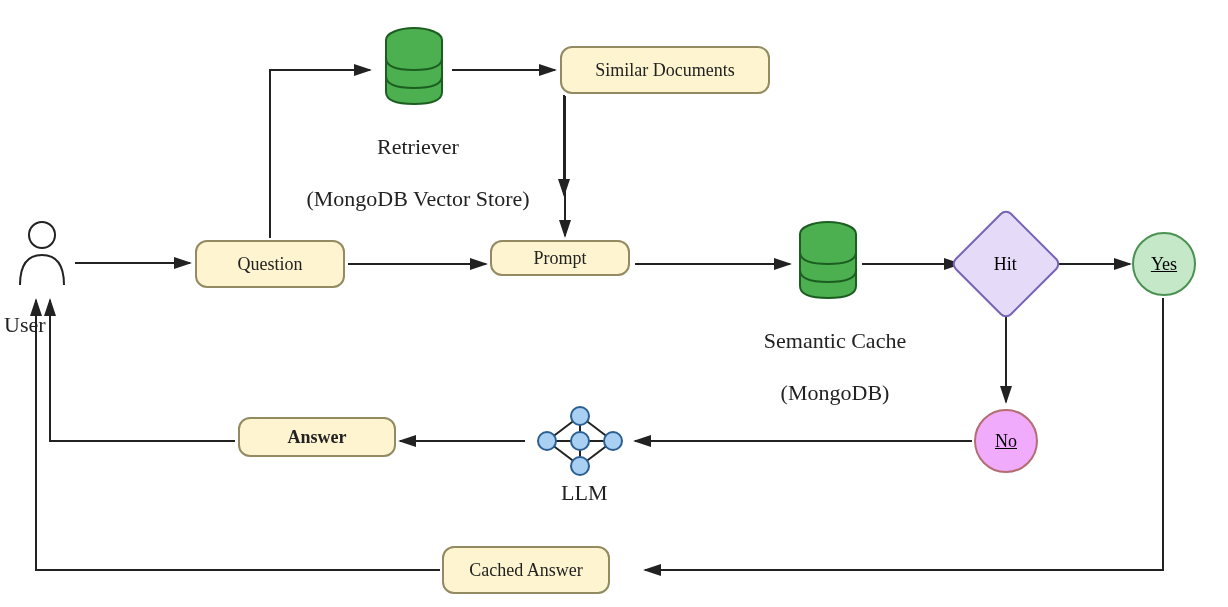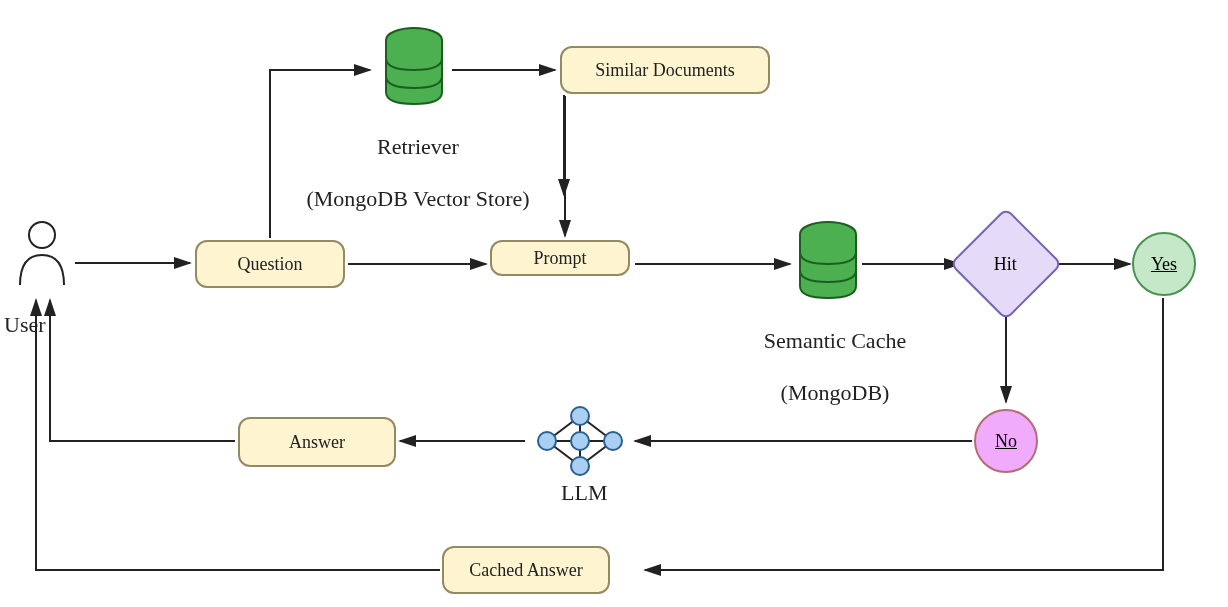--- a/index.html
+++ b/index.html
@@ -208,21 +208,21 @@
   <div class="circle yes" style="left:1132px; top:232px;">
     <span>Yes</span>
   </div>
 
   <div class="circle no" style="left:974px; top:409px;">
     <span>No</span>
   </div>
 
   <div class="label" style="left:561px; top:480px;">LLM</div>
 
-  <div class="node-box" style="left:238px; top:417px; width:158px; height:50px;">
+  <div class="node-box" style="left:238px; top:417px; width:158px; height:40px;font-weight:bold;">
     <span>Answer</span>
   </div>
 
   <div class="node-box" style="left:442px; top:546px; width:168px; height:48px;">
     <span>Cached Answer</span>
   </div>
 
 </div>
 
 </body></html>

